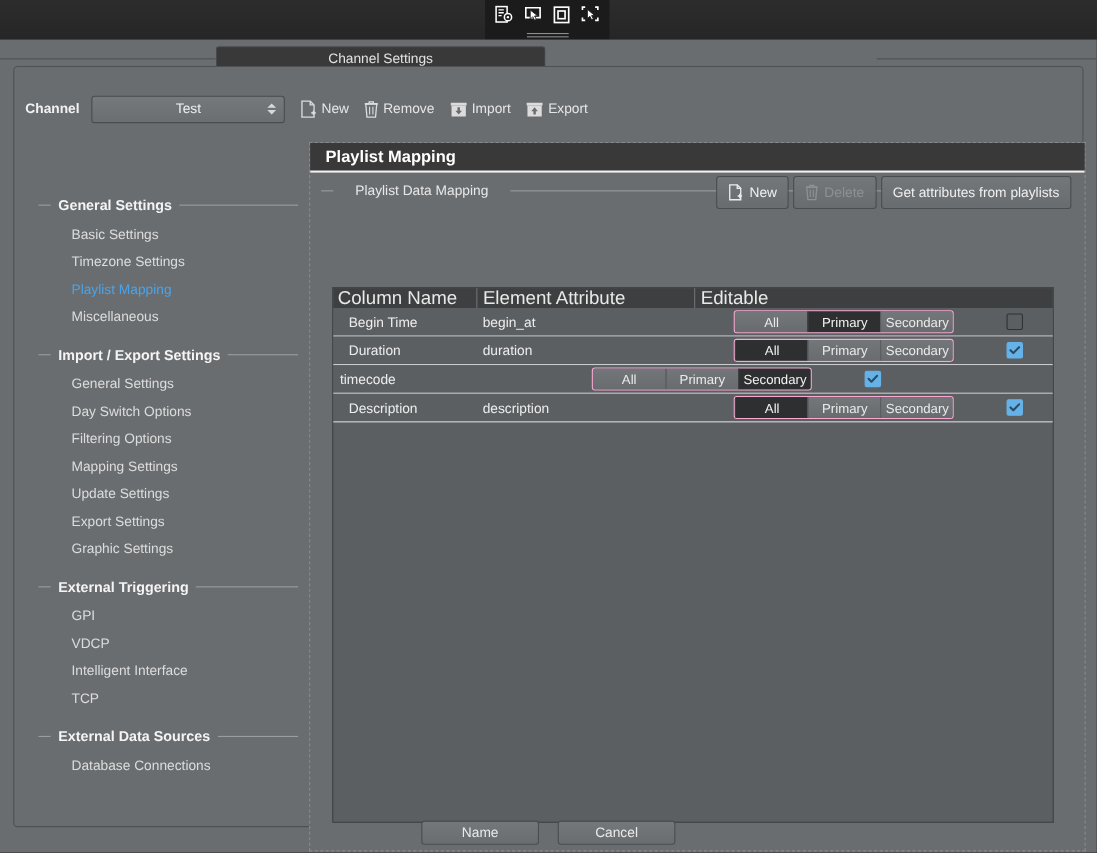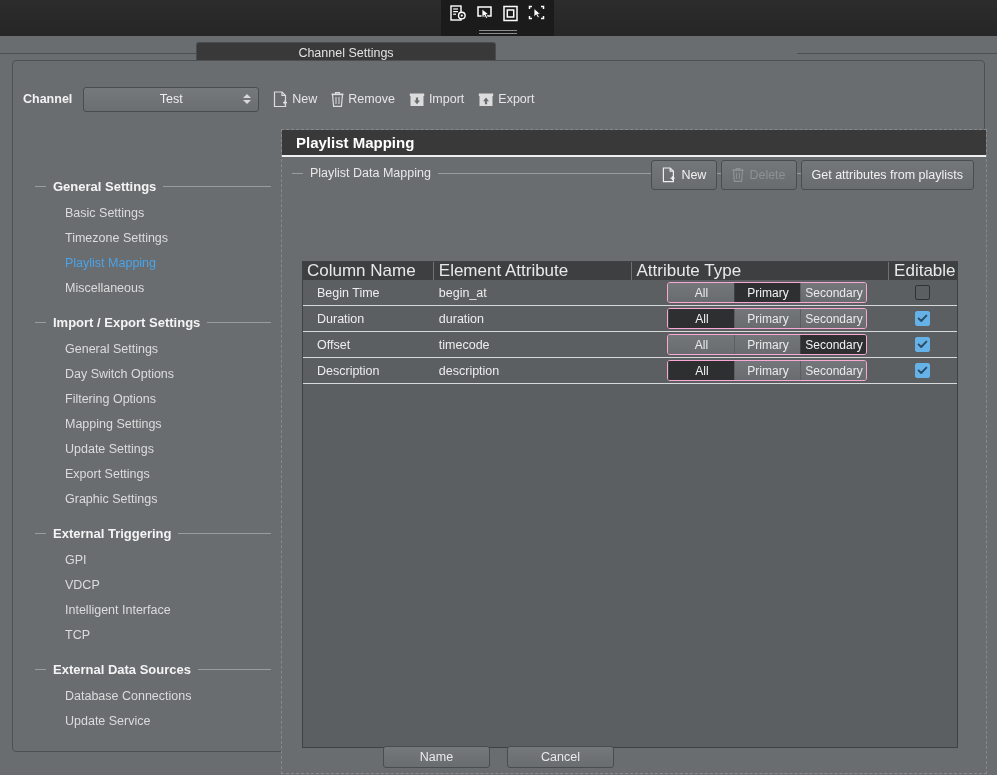--- a/index.html
+++ b/index.html
@@ -149,21 +149,21 @@
     background: #39393a;
     border-bottom: 2px solid #f0f0f0;
     display: flex; align-items: center; padding-left: 14px;
     font-size: 15px; font-weight: bold; color: #ffffff;
   }
   #group {
     position: absolute; left: 0; top: 36px;
     width: 704px;
   }
   #group-head {
-    display: flex; align-items: center; gap: 7px;
+    display: flex; align-items: center; gap: 20px;
     margin: 0 14px 0 10px;
     text-align: center;
   }
   #group-head .dash { width: 11px; height: 1px; background: #9a9da0; flex: none; }
   #group-head .gtxt { font-size: 12.5px; color: #e8e8e8; white-space: nowrap; }
   #group-head .line { flex: 1; height: 1px; background: #9a9da0; }
 
   
   #table-toolbar {
     position: absolute; right: 12px; top: 30px;
@@ -411,21 +411,20 @@
       <div class="navitem">TCP</div>
 
       <div class="gap"></div>
 
       <div class="grp">
         <span class="dash"></span>
         <span class="gtxt">External Data Sources</span>
         <span class="line"></span>
       </div>
       <div class="navitem">Database Connections</div>
-      <div class="navitem">Update Service</div>
     </div>
 
     <div id="panel">
 
       <div id="panel-title">Playlist Mapping</div>
 
       <div id="group">
         <div id="group-head">
           <span class="dash"></span>
           <span class="gtxt">Playlist Data Mapping</span>
@@ -460,21 +459,20 @@
         <div class="tbtn">
           <span>Get attributes from playlists</span>
         </div>
       </div>
 
       <div id="table-wrap">
 
         <div id="thead">
           <div class="th c1">Column Name</div>
           <div class="th c2">Element Attribute</div>
-          <div class="th c3">Attribute Type</div>
           <div class="th c4">Editable</div>
         </div>
 
         <div class="trow">
           <div class="td name c1">Begin Time</div>
           <div class="td attr c2">begin_at</div>
           <div class="td type c3">
             <div class="seg">
               <div class="opt">All</div>
               <div class="opt on">Primary</div>
@@ -499,21 +497,20 @@
           <div class="td edit c4">
             <div class="cbx on">
               <svg width="11" height="11" viewBox="0 0 11 11">
                 <path d="M1.6 5.4 L4.2 8 L9.4 2.6" fill="none" stroke="#2b4b63" stroke-width="1.9" stroke-linecap="round" stroke-linejoin="round"></path>
               </svg>
             </div>
           </div>
         </div>
 
         <div class="trow">
-          <div class="td name c1">Offset</div>
           <div class="td attr c2">timecode</div>
           <div class="td type c3">
             <div class="seg">
               <div class="opt">All</div>
               <div class="opt">Primary</div>
               <div class="opt on">Secondary</div>
             </div>
           </div>
           <div class="td edit c4">
             <div class="cbx on">

